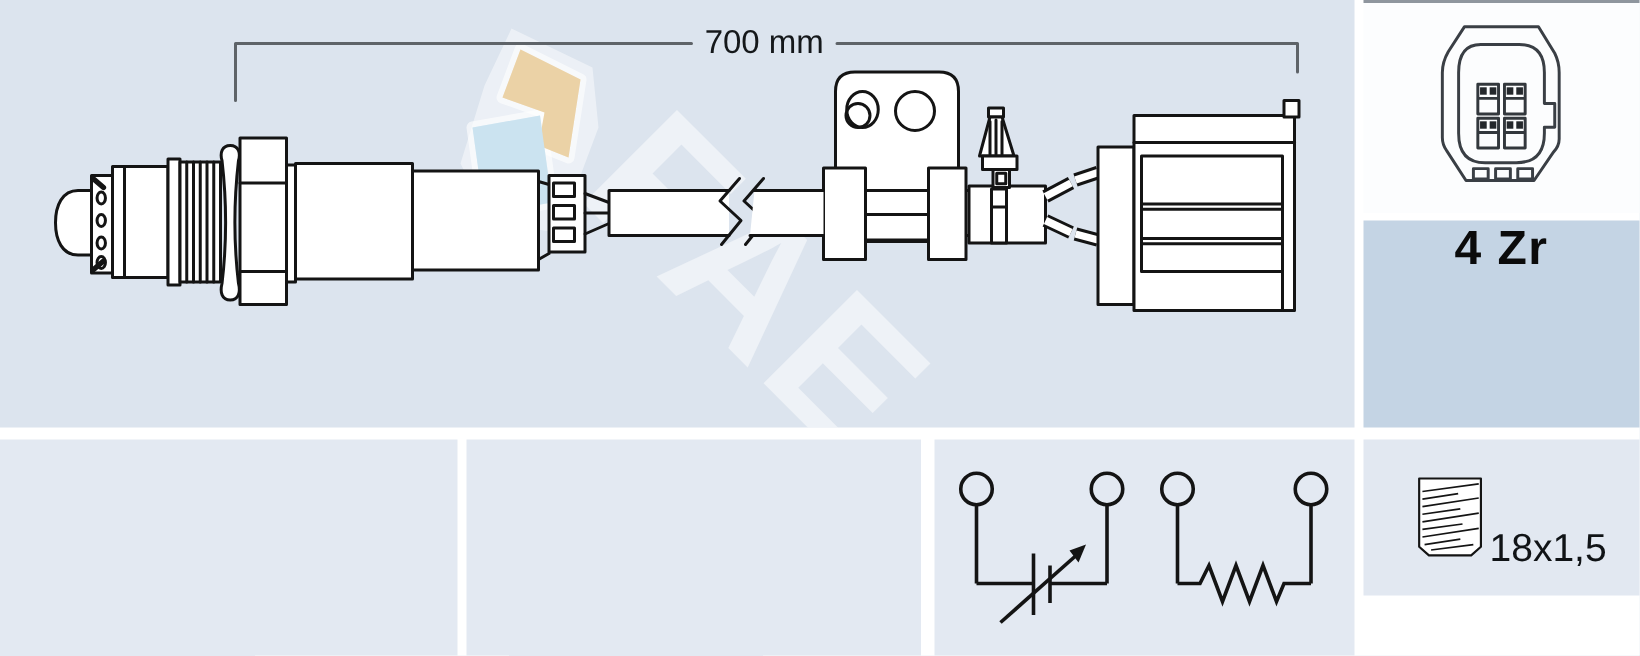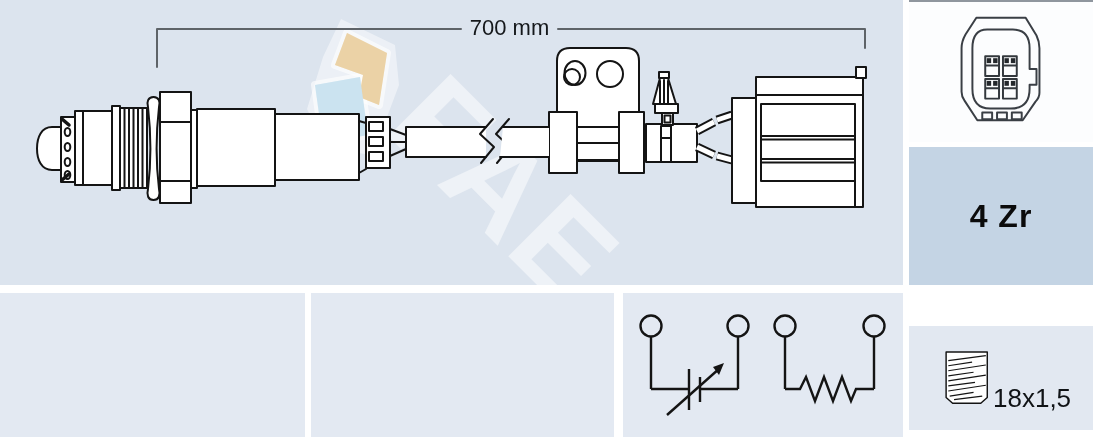--- a/index.html
+++ b/index.html
@@ -1,24 +1,24 @@
 <!DOCTYPE html>
 <html><head>
 <meta charset="utf-8">
 <style>
   html,body{margin:0;padding:0;background:#ffffff;}
   body{width:1093px;height:437px;position:relative;font-family:"Liberation Sans",sans-serif;overflow:hidden;}
   .panel{position:absolute;box-sizing:border-box;}
   .p-main{left:0;top:0;width:903px;height:285px;background:#dce4ee;overflow:hidden;}
   .p-conn{left:909px;top:0;width:184px;height:142px;background:#fcfdfe;border-top:2px solid #8f969e;}
-  .p-type{left:909px;top:147px;width:184px;height:138px;background:#c4d4e4;display:flex;align-items:center;justify-content:center;}
+  .p-type{left:909px;top:147px;width:184px;height:138px;background:#c4d4e4;display:flex;justify-content:center;}
   .p-cell1{left:0;top:293px;width:305px;height:144px;background:#e3e9f2;}
   .p-cell2{left:311px;top:293px;width:303px;height:144px;background:#e3e9f2;}
   .p-circ{left:623px;top:293px;width:280px;height:144px;background:#e3e9f2;}
-  .p-thread{left:909px;top:293px;width:184px;height:104px;background:#e2e8f1;margin-top:33px;}
+  .p-thread{left:909px;top:293px;width:184px;height:104px;background:#e2e8f1;}
   .dim-label{position:absolute;left:461px;top:15px;width:97px;text-align:center;font-size:22px;color:#15181b;z-index:3;white-space:nowrap;}
   .type-label{font-size:32px;font-weight:bold;color:#0b0b0b;letter-spacing:1px;}
   .thread-label{position:absolute;left:84px;top:57px;font-size:26px;color:#101316;white-space:nowrap;}
   .wm-text{position:absolute;left:505px;top:190px;transform:translate(-50%,-50%) rotate(45deg);
            font-size:128px;font-weight:bold;color:rgba(255,255,255,0.5);letter-spacing:3px;
            z-index:1;white-space:nowrap;user-select:none;}
   .wm-logo{position:absolute;left:303px;top:13px;z-index:1;}
   .drawing-svg{position:absolute;left:0;top:0;z-index:2;}
   .fill-svg{position:absolute;left:0;top:0;width:100%;height:100%;}
 </style>

